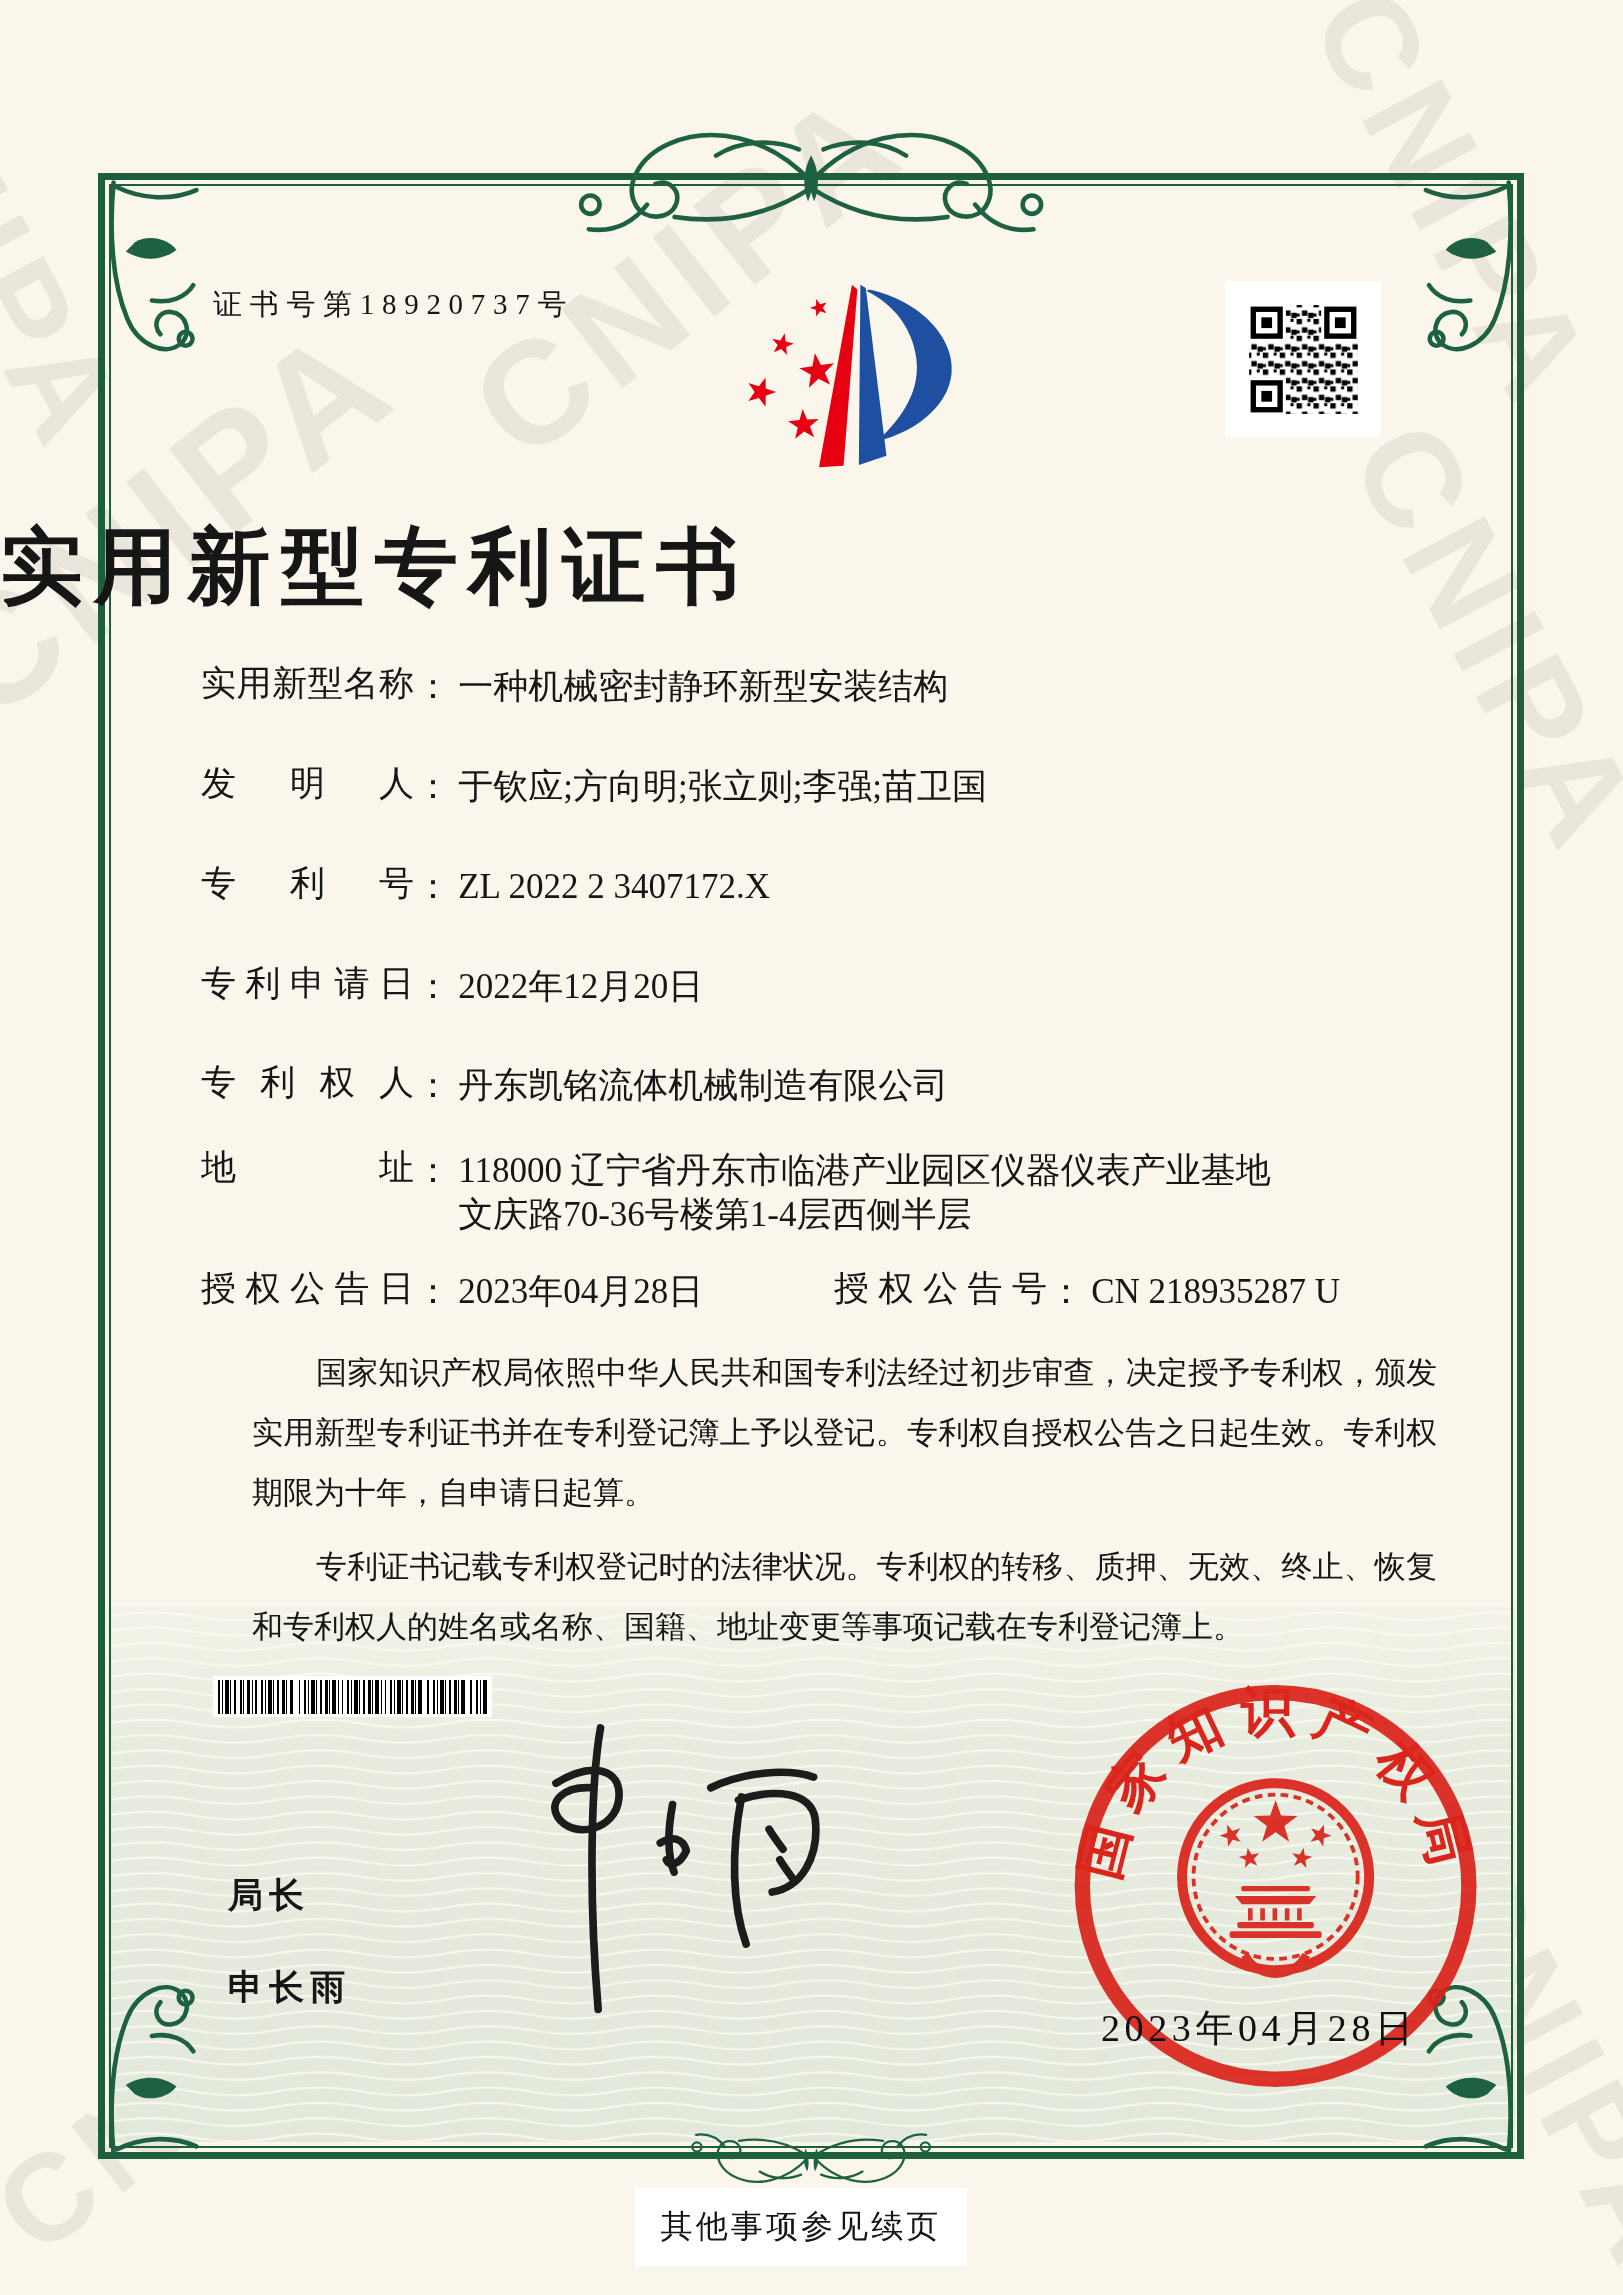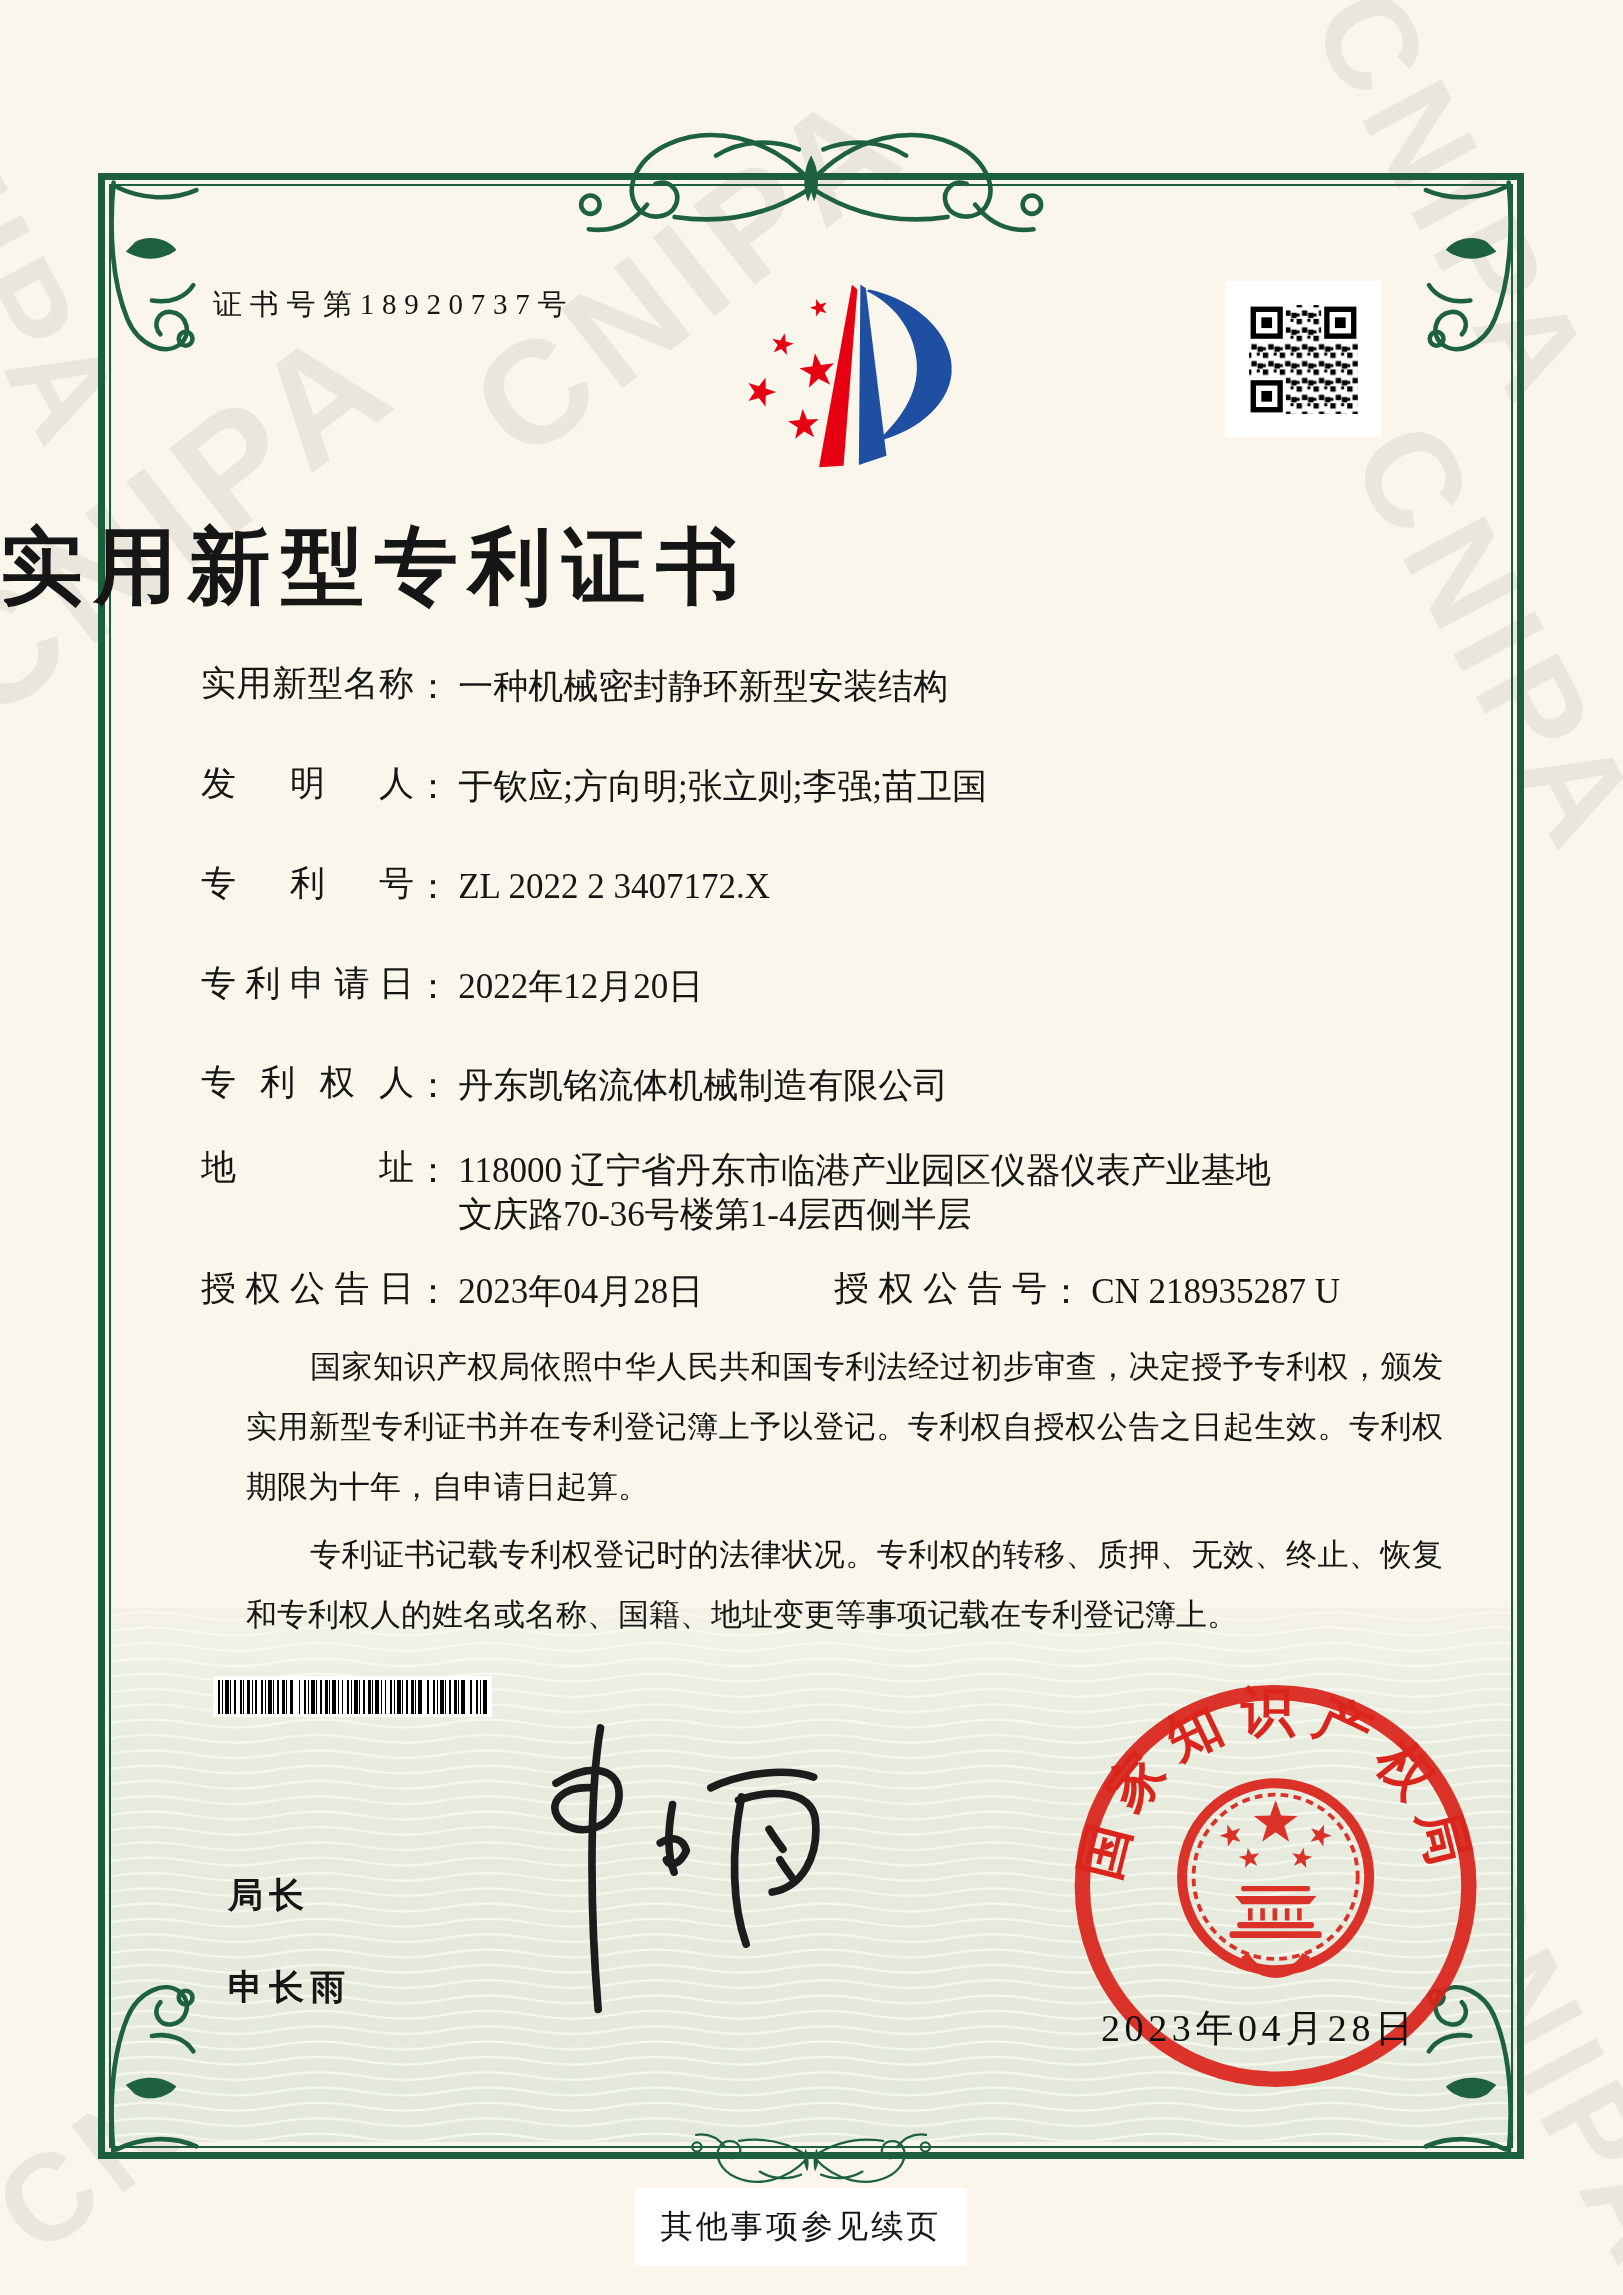--- a/index.html
+++ b/index.html
@@ -35,21 +35,21 @@
   .lbl{display:inline-block;width:213px;text-align:justify;text-align-last:justify;vertical-align:top;font-family:Liberation Mono, monospace;}
   .cln{display:inline-block;margin:0 7.7px 0 1.5px;vertical-align:top;}
   .valwrap{display:inline-block;vertical-align:top;}
   .val2{display:block;}
   .grant2{position:absolute;left:633px;top:0;}
   .grant2 .lbl{width:213px;}
 
   
   .bodytext{position:absolute;left:238px;top:1329px;width:1213px;z-index:5;
             font-size:31px;line-height:60px;text-align:justify;}
-  .bodytext p{margin:8px;text-indent:64px;}
+  .bodytext p{margin:14px;text-indent:64px;}
 
   
   .barcode{position:absolute;left:213px;top:1676px;width:279px;height:41px;background:#fff;z-index:5;}
   .barcode .bars{position:absolute;left:4.6px;top:3.8px;width:270px;height:34px;
     background:repeating-linear-gradient(90deg,#000 0 2.3px,transparent 2.3px 3.8px,#000 3.8px 4.6px,
       transparent 4.6px 7px,#000 7px 10.7px,transparent 10.7px 12.3px,#000 12.3px 13px,
       transparent 13px 16px,#000 16px 17.6px,transparent 17.6px 21.5px);}
   .director{position:absolute;left:228px;z-index:5;font-family:"Liberation Sans","DejaVu Sans",sans-serif;
             font-weight:700;font-size:35px;letter-spacing:6.1px;}
   .signature{position:absolute;left:441px;top:1714px;z-index:5;}

